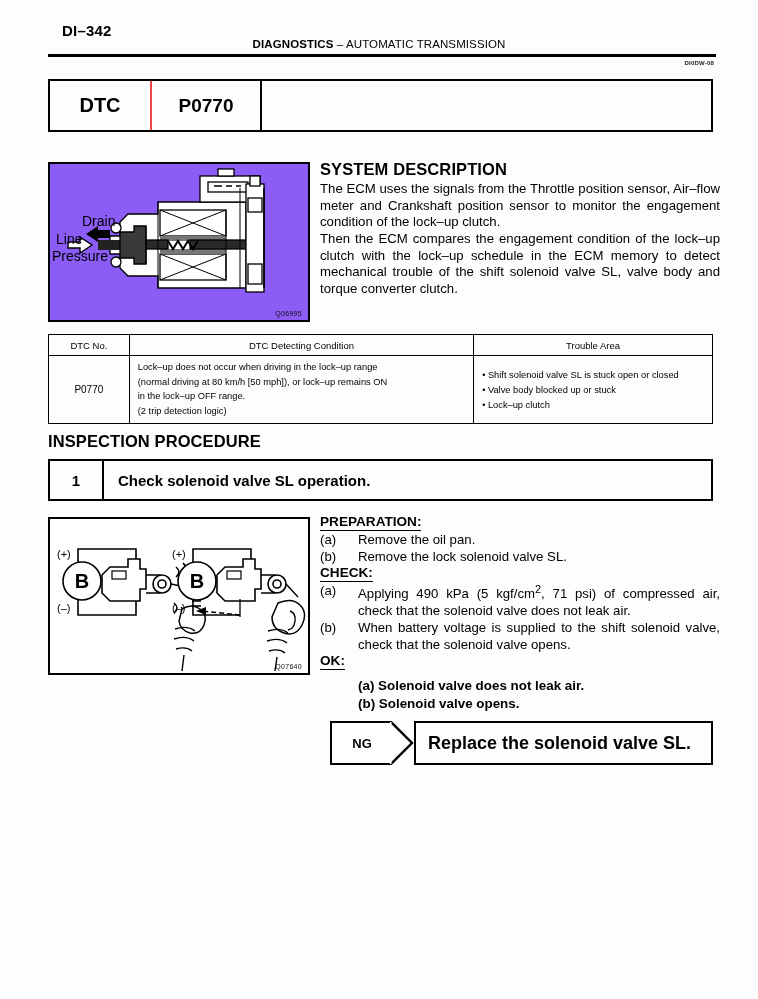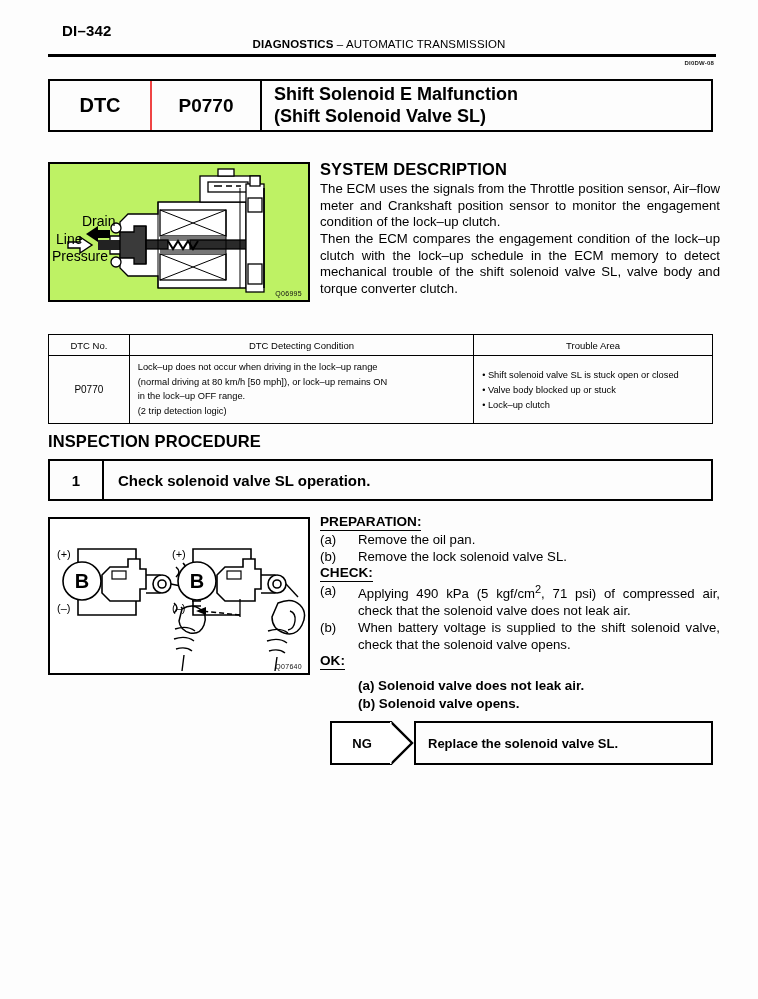--- a/index.html
+++ b/index.html
@@ -100,24 +100,24 @@
     font-weight: bold;
     line-height: 1.22;
   }
 
   
   .fig-box-1 {
     position: absolute;
     left: 48px;
     top: 162px;
     width: 262px;
-    height: 140px;
+    height: 160px;
     border: 2px solid #000;
     box-sizing: border-box;
-    background: #bef264;
+    background: #8b5cf6;
     overflow: hidden;
   }
   .fig-code {
     position: absolute;
     right: 6px;
     bottom: 3px;
     font-size: 7px;
     letter-spacing: 0.3px;
     color: #111;
   }
@@ -314,21 +314,21 @@
     position: absolute;
     left: 84px;
     top: 0;
     right: 0;
     height: 44px;
     box-sizing: border-box;
     border: 2px solid #000;
     display: flex;
     align-items: center;
     padding-left: 12px;
-    font-size: 13px;
+    font-size: 18px;
     font-weight: bold;
   }
 
   
   .ok-badge {
     position: absolute;
     left: 48px;
     top: 770px;
     width: 64px;
     height: 56px;
@@ -356,24 +356,20 @@
     <span class="bold">DIAGNOSTICS</span>
     <span>–</span>
     <span>AUTOMATIC TRANSMISSION</span>
   </div>
   <div class="header-rule"></div>
   <div class="doc-code">DI0DW-08</div>
 
   <div class="dtc-box">
     <div class="dtc-cell-label">DTC</div>
     <div class="dtc-cell-code">P0770</div>
-    <div class="dtc-cell-title">
-      <span>Shift Solenoid E Malfunction</span>
-      <span>(Shift Solenoid Valve SL)</span>
-    </div>
   </div>
 
   <div class="fig-box-1">
     <svg width="258" height="156" viewBox="0 0 258 156">
       <g stroke="#000" fill="none" stroke-width="1.3">
 
         <path d="M60 72 L70 72 L70 58 L78 50 L108 50 L108 38 L196 38 L196 124 L108 124 L108 112 L78 112 L70 104 L70 90 L60 90 Z" fill="#fff"></path>
 
         <path d="M48 76 L70 76 L70 86 L48 86 Z" fill="#222" stroke="none"></path>
         <path d="M70 68 L84 68 L84 62 L96 62 L96 100 L84 100 L84 94 L70 94 Z" fill="#3a3a3a" stroke="#000"></path>

